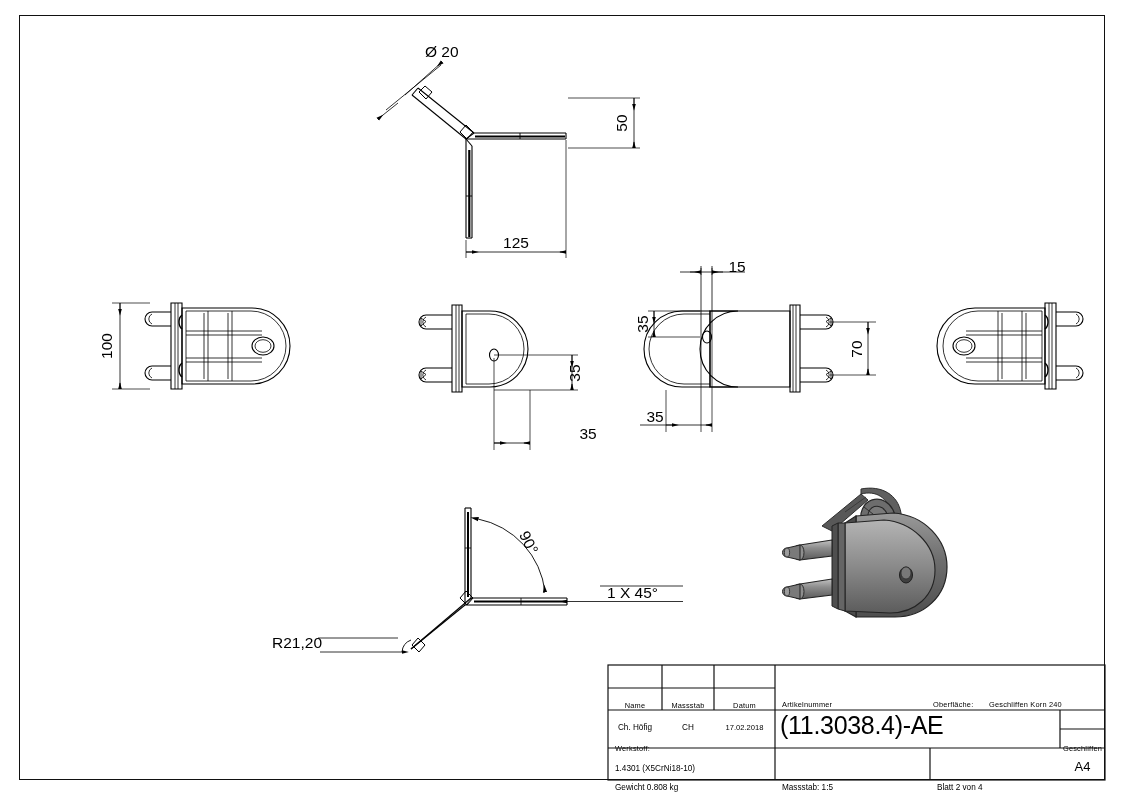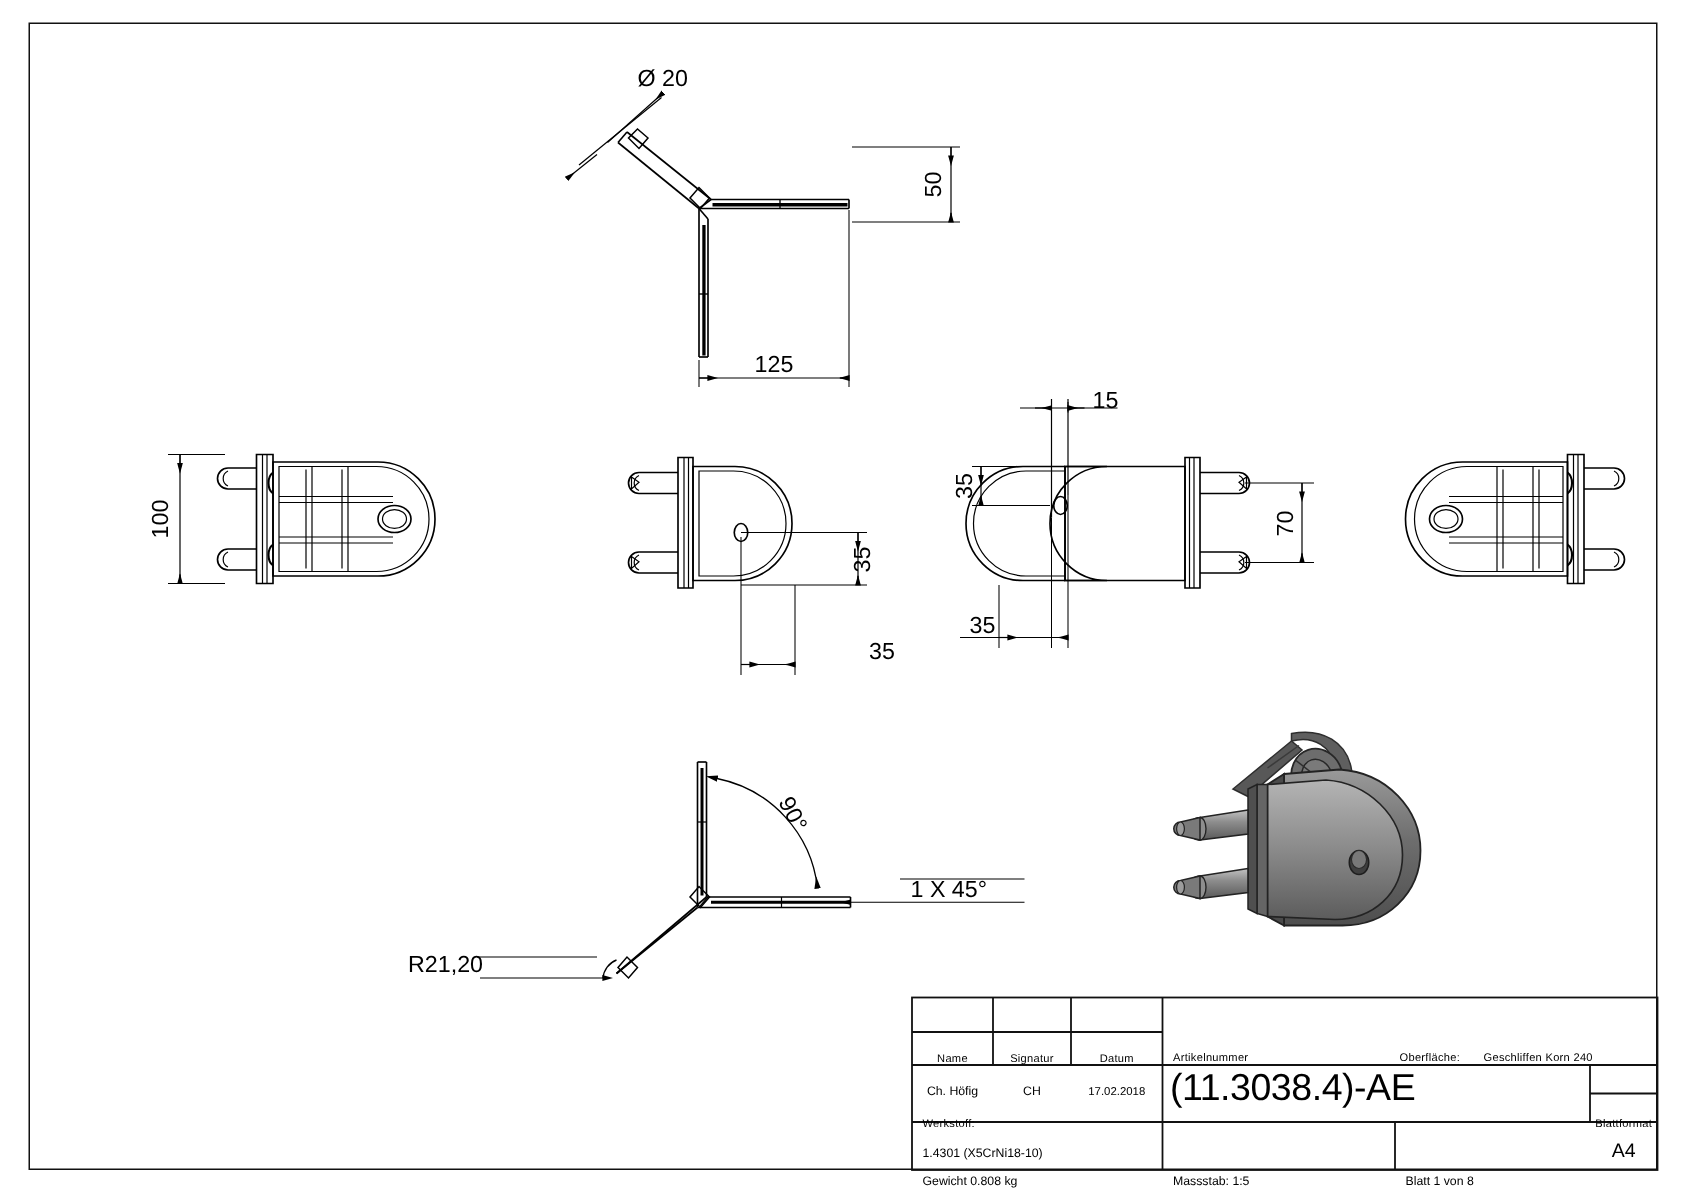--- a/index.html
+++ b/index.html
@@ -342,37 +342,37 @@
       <line x1="775" y1="665" x2="775" y2="780"></line>
       <line x1="1060" y1="710" x2="1060" y2="748"></line>
       <line x1="1060" y1="729" x2="1105" y2="729"></line>
       <line x1="930" y1="748" x2="930" y2="780"></line>
     </g>
   </svg>
 
   <div id="titleblock">
 
     <div class="tb-cell tb-label tb-center" style="left:0px;top:7px;width:54px;">Name</div>
-    <div class="tb-cell tb-label tb-center" style="left:54px;top:7px;width:52px;">Signatur</div>
+    <div class="tb-cell tb-label tb-center" style="left:54px;top:7px;width:52px;">Massstab</div>
     <div class="tb-cell tb-label tb-center" style="left:106px;top:7px;width:61px;">Datum</div>
 
     <div class="tb-cell tb-val tb-center" style="left:0px;top:29px;width:54px;">Ch. Höfig</div>
     <div class="tb-cell tb-val tb-center" style="left:54px;top:29px;width:52px;">CH</div>
     <div class="tb-cell tb-val tb-center" style="left:106px;top:29px;width:61px;font-size:7.6px;">17.02.2018</div>
 
     <div class="tb-cell tb-label" style="left:174px;top:6px;">Artikelnummer</div>
     <div class="tb-cell big-art" style="left:172px;top:17px;">(11.3038.4)-AE</div>
 
     <div class="tb-cell tb-label" style="left:325px;top:6px;">Oberfläche:</div>
     <div class="tb-cell tb-label" style="left:381px;top:6px;text-align:center;">Geschliffen Korn 240</div>
 
     <div class="tb-cell tb-label" style="left:7px;top:50px;">Werkstoff:</div>
     <div class="tb-cell tb-val" style="left:7px;top:70px;">1.4301 (X5CrNi18-10)</div>
 
-    <div class="tb-cell tb-label tb-center" style="left:452px;top:50px;width:45px;">Blattformat</div>
+    <div class="tb-cell tb-label tb-center" style="left:452px;top:50px;width:45px;">Geschliffen</div>
     <div class="tb-cell big-a4 tb-center" style="left:452px;top:65px;width:45px;">A4</div>
 
     <div class="tb-cell tb-val" style="left:7px;top:89px;">Gewicht 0.808 kg</div>
     <div class="tb-cell tb-val" style="left:174px;top:89px;">Massstab: 1:5</div>
-    <div class="tb-cell tb-val" style="left:329px;top:89px;">Blatt 1 von 8</div>
+    <div class="tb-cell tb-val" style="left:329px;top:89px;">Blatt 2 von 4</div>
   </div>
 
 </div>
 
 </body></html>

